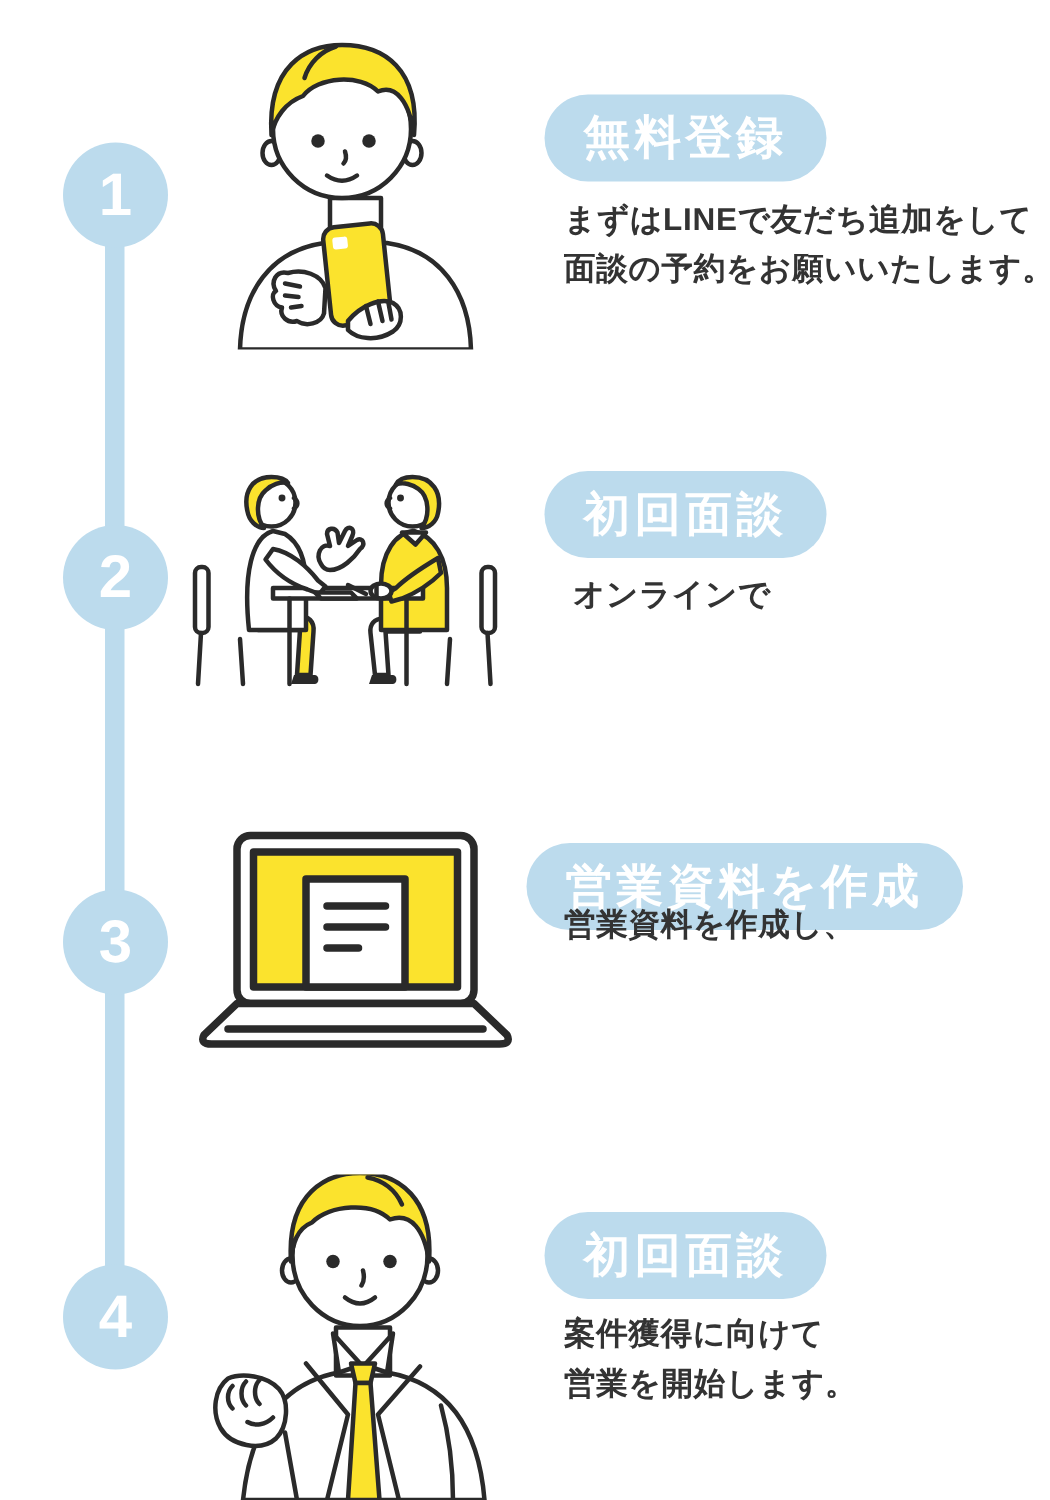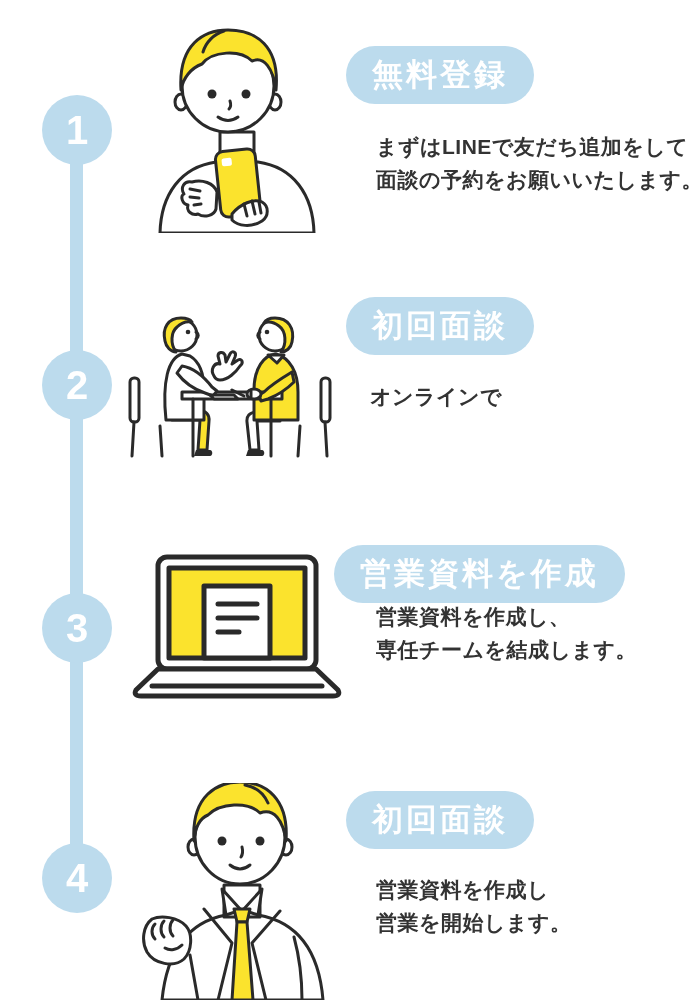--- a/index.html
+++ b/index.html
@@ -6,21 +6,21 @@
   body{font-family:"Liberation Sans","DejaVu Sans",sans-serif;}
   .canvas{position:relative;width:700px;height:1000px;background:#fff;overflow:hidden;}
 
   
   .tl-line{position:absolute;left:70px;top:130px;width:13px;height:748px;background:var(--badge-blue);}
   .tl-badge{position:absolute;left:42px;width:70px;height:70px;border-radius:50%;
             background:var(--badge-blue);display:flex;align-items:center;justify-content:center;}
   .tl-num{color:#fff;font-size:40px;font-weight:bold;line-height:1;}
 
   
-  .pill{position:absolute;margin:0;background:var(--badge-blue);color:#fff;
+  .pill{position:absolute;margin:17px;background:var(--badge-blue);color:#fff;
         font-size:31px;font-weight:bold;letter-spacing:3px;height:58px;line-height:58px;
         padding:0 26px;border-radius:29px;white-space:nowrap;}
 
   
   .desc{position:absolute;margin:16px;font-size:21px;line-height:33px;font-weight:600;
         color:var(--text-dark);letter-spacing:0.5px;white-space:nowrap;}
 
   .illus{position:absolute;}
   .illus svg{display:block;width:100%;height:100%;}
 
@@ -131,42 +131,41 @@
         <path class="s2" d="M112,92 L124,98"></path>
 
         <path class="y s" d="M172,74 C162,80 150,88 144,94 L139,97 L141,103 L148,101 C158,97 168,90 174,84 Z"></path>
         <ellipse class="w s" cx="134" cy="96" rx="7" ry="5"></ellipse>
         <path class="s2" d="M131,93 L131,99"></path>
       </svg>
     </div>
     <h2 class="pill" style="left:346px;top:297px">
       <span>初回面談</span>
     </h2>
-    <p class="desc" style="left:354px;top:364px">
+    <p class="desc" style="left:366px;top:364px">
       <span>オンラインで</span><br>
     </p>
   </section>
 
   <section>
     <div class="illus" style="left:130px;top:553px;width:215px;height:150px">
       <svg viewBox="0 0 215 150">
         <rect class="w sb" x="28" y="4" width="158" height="112" rx="9"></rect>
         <rect class="y sb" x="39" y="15" width="136" height="90"></rect>
         <rect class="w sb" x="74" y="33" width="66" height="72"></rect>
         <path class="n sb" d="M88,51 L127,51 M88,65 L127,65 M88,79 L109,79"></path>
         <path class="w sb" d="M28,116 L186,116 L208,137 Q211,143 203,143 L11,143 Q3,143 6,137 Z"></path>
         <path class="n sb" d="M22,133 L192,133"></path>
       </svg>
     </div>
     <h2 class="pill" style="left:334px;top:545px">
       <span>営業資料を作成</span>
     </h2>
     <p class="desc" style="left:360px;top:584px">
       <span>営業資料を作成し、</span><br>
-      <span>専任チームを結成します。</span>
     </p>
   </section>
 
   <section>
     <div class="illus" style="left:142px;top:783px;width:200px;height:217px">
       <svg viewBox="0 0 200 217">
 
         <path class="w s" d="M20,217 C25,168 46,139 84,132 L116,132 C156,139 177,168 181,217 Z"></path>
 
         <path class="w s" d="M82,102 L118,102 L118,134 L82,134 Z"></path>
@@ -198,18 +197,18 @@
 
         <path class="w s" d="M10,136 C1,143 -1,158 5,169 C12,181 32,185 42,176 C50,168 51,151 44,143 C36,134 19,132 10,136 Z"></path>
         <path class="s2" d="M13,141 C9,145 9,152 13,156 M22,138 C18,142 18,150 22,154 M31,137 C27,141 27,149 31,153"></path>
         <path class="s2" d="M40,162 C35,167 28,168 23,165"></path>
       </svg>
     </div>
     <h2 class="pill" style="left:346px;top:791px">
       <span>初回面談</span>
     </h2>
     <p class="desc" style="left:360px;top:857px">
-      <span>営業資料を作成し</span><br>
+      <span>案件獲得に向けて</span><br>
       <span>営業を開始します。</span>
     </p>
   </section>
 
 </main>
 
 </body></html>

